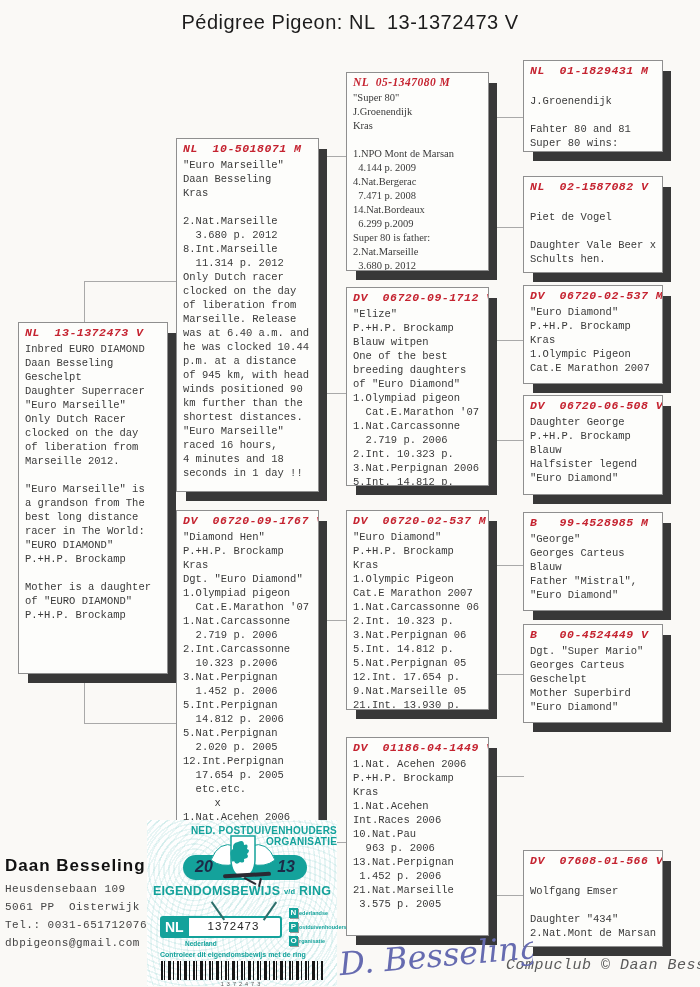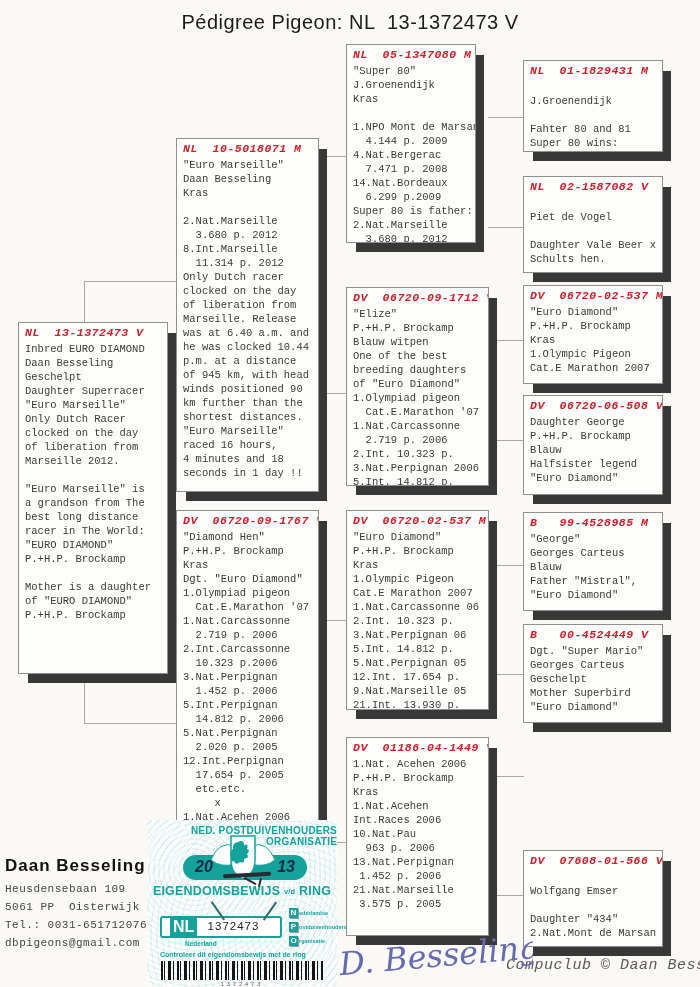--- a/index.html
+++ b/index.html
@@ -49,22 +49,22 @@
   .year.left { left:12px; } .year.right { right:12px; }
   .crest { position:absolute; left:58px; top:14px; z-index:1; }
   .doc-title { position:absolute; top:64px; left:0; width:100%; text-align:center;
     color:#14a29b; font-weight:bold; font-size:12.5px; letter-spacing:0.2px; }
   .doc-title .small { font-size:7.5px; vertical-align:1px; }
   .arrow-l, .arrow-r { position:absolute; width:1.5px; height:22px; background:#2c6f6b; z-index:1; }
   .arrow-l { left:70px; top:80px; transform:rotate(-35deg); }
   .arrow-r { left:122px; top:80px; transform:rotate(35deg); }
   .ring-box { position:absolute; left:13px; top:96px; width:118px; height:18px;
     background:#fff; border:2px solid #14a29b; border-radius:3px; box-sizing:content-box; }
-  .ring-cc { position:absolute; left:8px; top:0; bottom:0; width:24px; background:#14a29b;
-    color:#fff; font-weight:bold; font-size:16px; line-height:18px; padding-left:3px; }
+  .ring-cc { position:absolute; left:0; top:0; bottom:0; width:24px; background:#14a29b;
+    color:#fff; font-weight:bold; font-size:14px; line-height:18px; padding-left:3px; }
   .ring-num { position:absolute; left:28px; right:3px; top:2px; text-align:center;
     font-size:11.5px; color:#222; letter-spacing:1px; }
   .nederland { position:absolute; left:38px; top:120px; color:#14a29b; font-size:6.5px; font-weight:bold; }
   .npo-col { position:absolute; left:142px; top:88px; }
   .npo-row { display:flex; align-items:center; margin-bottom:4px; }
   .npo-letter { background:#14a29b; color:#fff; font-size:8px; font-weight:bold;
     width:9px; height:10px; line-height:10px; text-align:center; box-shadow:1px 1px 0 #9a9a9a; }
   .npo-word { color:#14a29b; font-size:5.5px; font-weight:bold; margin-left:1px; white-space:nowrap; }
   .check-text { position:absolute; left:13px; top:131px; color:#14a29b; font-size:7px; font-weight:bold; }
   .barcode { position:absolute; left:14px; top:141px; width:162px; height:19px;
@@ -184,21 +184,21 @@
         <div class="bl">5.Nat.Perpignan</div>
         <div class="bl">  2.020 p. 2005</div>
         <div class="bl">12.Int.Perpignan</div>
         <div class="bl">  17.654 p. 2005</div>
         <div class="bl">  etc.etc.</div>
         <div class="bl">     x</div>
         <div class="bl">1.Nat.Acehen 2006</div>
       </div>
   </div>
 
-  <div class="pbox" style="left:346px;top:44px;width:130px;height:199px;">
+  <div class="pbox" style="left:346px;top:72px;width:143px;height:199px;font-family:Liberation Serif, serif;">
     <div class="ring">NL  05-1347080 M</div>
     <div>
         <div class="bl">"Super 80"</div>
         <div class="bl">J.Groenendijk</div>
         <div class="bl">Kras</div>
         <div class="bl">&nbsp;</div>
         <div class="bl">1.NPO Mont de Marsan</div>
         <div class="bl">  4.144 p. 2009</div>
         <div class="bl">4.Nat.Bergerac</div>
         <div class="bl">  7.471 p. 2008</div>

